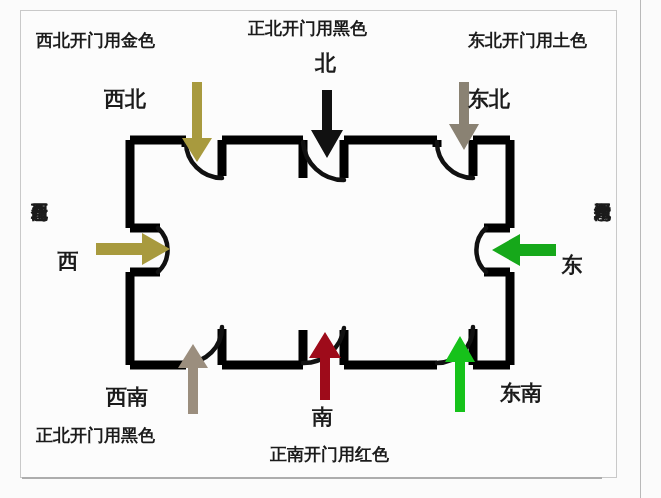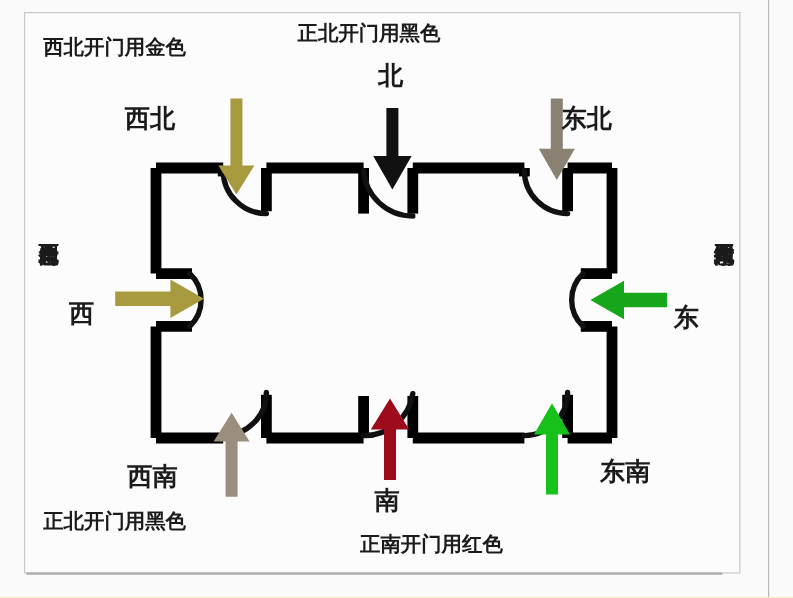--- a/index.html
+++ b/index.html
@@ -5,21 +5,21 @@
 <style>
   html, body {
     margin: 0;
     padding: 0;
     background: #ffffff;
   }
   #root {
     position: relative;
     width: 661px;
     height: 498px;
-    background: #eab308;
+    background: #3b82f6;
     overflow: hidden;
     font-family: "DejaVu Sans", "Liberation Sans", sans-serif;
   }
   
   #page-bg {
     position: absolute;
     left: 0; top: 0;
     width: 661px; height: 498px;
     background: #fbfbfb;
   }
@@ -184,35 +184,36 @@
   </svg>
 
   <div class="lbl lbl-desc" style="left:36px; top:32px;">西北开门用金色</div>
 
   <div class="lbl lbl-dir" style="left:104px; top:88px;">西北</div>
 
   <div class="lbl lbl-desc" style="left:248px; top:20px;">正北开门用黑色</div>
 
   <div class="lbl lbl-dir" style="left:315px; top:52px;">北</div>
 
+  <div class="lbl lbl-desc" style="left:468px; top:32px;">东北开门用土色</div>
 
   <div class="lbl lbl-dir" style="left:468px; top:88px;">东北</div>
 
   <div class="lbl lbl-vert" style="left:31px; top:190px;">正西开门用金色</div>
 
   <div class="lbl lbl-vert-dir" style="left:57px; top:235px;">西</div>
 
   <div class="lbl lbl-vert" style="left:594px; top:190px;">正东开门用绿色</div>
 
   <div class="lbl lbl-vert-dir" style="left:561px; top:235px;">东</div>
 
   <div class="lbl lbl-dir" style="left:106px; top:386px;font-family:Liberation Serif, serif;">西南</div>
 
   <div class="lbl lbl-desc" style="left:36px; top:427px;">正北开门用黑色</div>
 
   <div class="lbl lbl-dir" style="left:312px; top:406px;">南</div>
 
-  <div class="lbl lbl-desc" style="left:270px; top:446px;margin-left:30px;">正南开门用红色</div>
+  <div class="lbl lbl-desc" style="left:270px; top:446px;">正南开门用红色</div>
 
   <div class="lbl lbl-dir" style="left:500px; top:382px;">东南</div>
 
 
 </div>
 
 </body></html>

